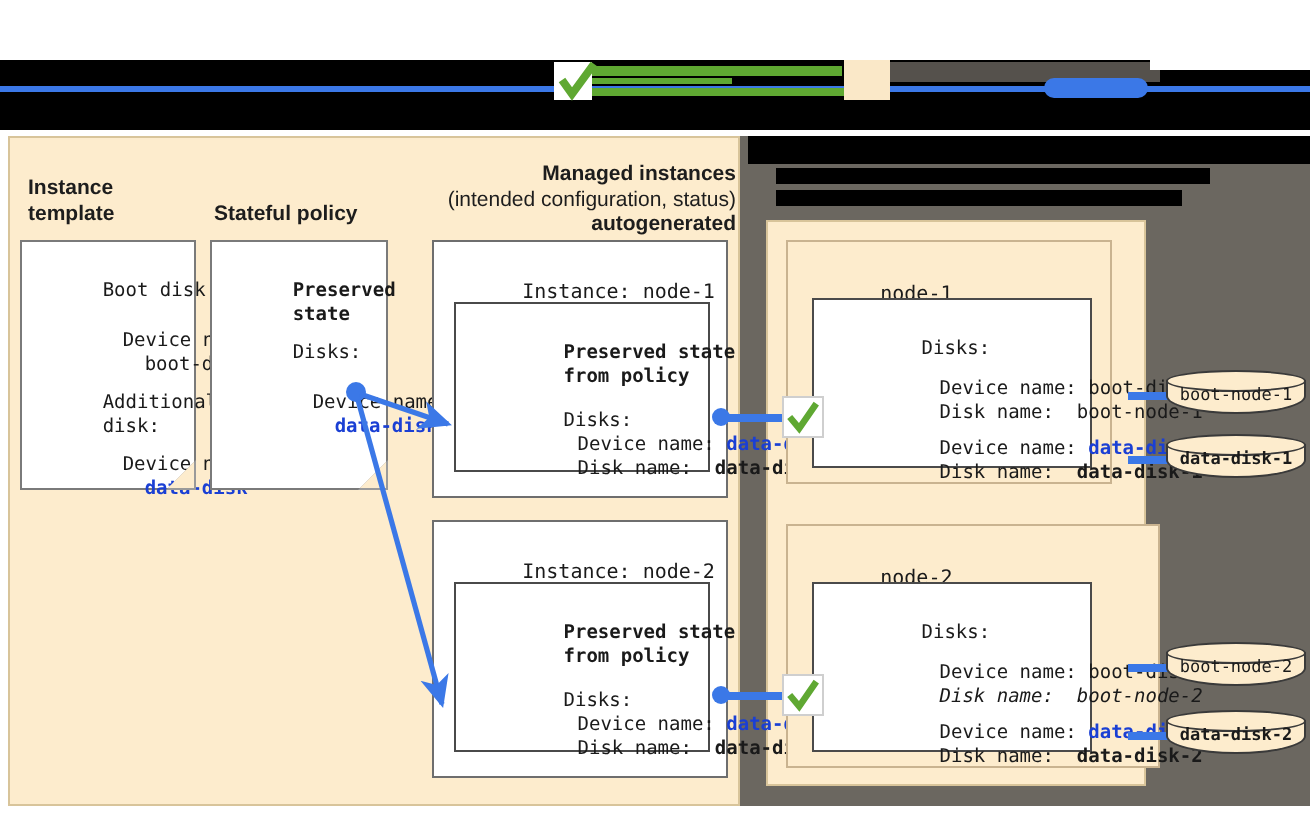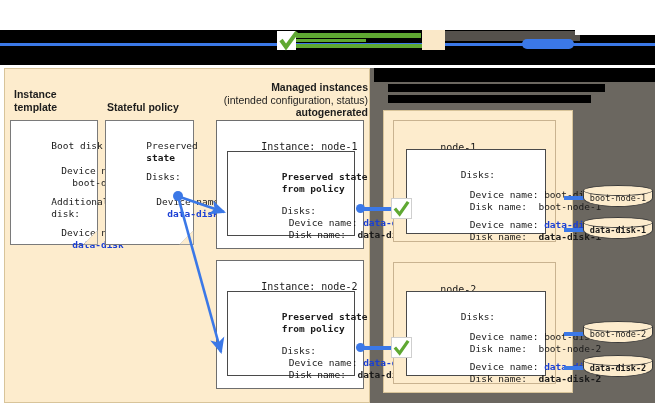--- a/index.html
+++ b/index.html
@@ -390,21 +390,21 @@
       <span>Device name:</span>
     </div>
     <div class="mono blue" style="position:absolute; left:27px; top:105px;">
       <span>data-disk</span>
     </div>
     <div class="fold-edge"></div>
     <div class="fold-inner"></div>
   </div>
 
   <div class="doc" style="left:105px; top:120px; width:89px; height:125px;">
-    <div class="mono" style="position:absolute; left:6px; top:6px; font-weight:normal;">
+    <div class="mono" style="position:absolute; left:6px; top:6px; font-weight:bold;">
       <span>Preserved</span>
     </div>
     <div class="mono" style="position:absolute; left:6px; top:18px; font-weight:bold;">
       <span>state</span>
     </div>
     <div class="mono" style="position:absolute; left:6px; top:37px;">
       <span>Disks:</span>
     </div>
     <div class="mono" style="position:absolute; left:16px; top:62px;">
       <span>Device name:</span>
@@ -478,32 +478,32 @@
       </div>
       <div class="mono" style="position:absolute; left:17px; top:56px;">
         <span>Device name:</span><span>&nbsp;</span><span class="blue">data-disk</span>
       </div>
       <div class="mono" style="position:absolute; left:17px; top:68px;">
         <span>Disk name:</span><span>&nbsp;&nbsp;</span><b>data-disk-1</b>
       </div>
     </div>
   </div>
 
-  <div class="node-panel" style="left:393px; top:262px; width:163px; height:122px;">
+  <div class="node-panel" style="left:393px; top:262px; width:187px; height:122px;">
     <div class="mono" style="position:absolute; left:10px; top:8px; font-size:10px;">
       <span>node-2</span>
     </div>
     <div class="inner-box" style="left:12px; top:28px; width:140px; height:85px;">
       <div class="mono" style="position:absolute; left:8px; top:6px;">
         <span>Disks:</span>
       </div>
       <div class="mono" style="position:absolute; left:17px; top:26px;">
         <span>Device name:</span><span>&nbsp;</span><span>boot-disk</span>
       </div>
-      <div class="mono" style="position:absolute; left:17px; top:38px;">
+      <div class="mono" style="position:absolute; left:17px; top:38px;font-style:italic;">
         <span>Disk name:</span><span>&nbsp;&nbsp;</span><span>boot-node-2</span>
       </div>
       <div class="mono" style="position:absolute; left:17px; top:56px;">
         <span>Device name:</span><span>&nbsp;</span><span class="blue">data-disk</span>
       </div>
       <div class="mono" style="position:absolute; left:17px; top:68px;">
         <span>Disk name:</span><span>&nbsp;&nbsp;</span><b>data-disk-2</b>
       </div>
     </div>
   </div>

